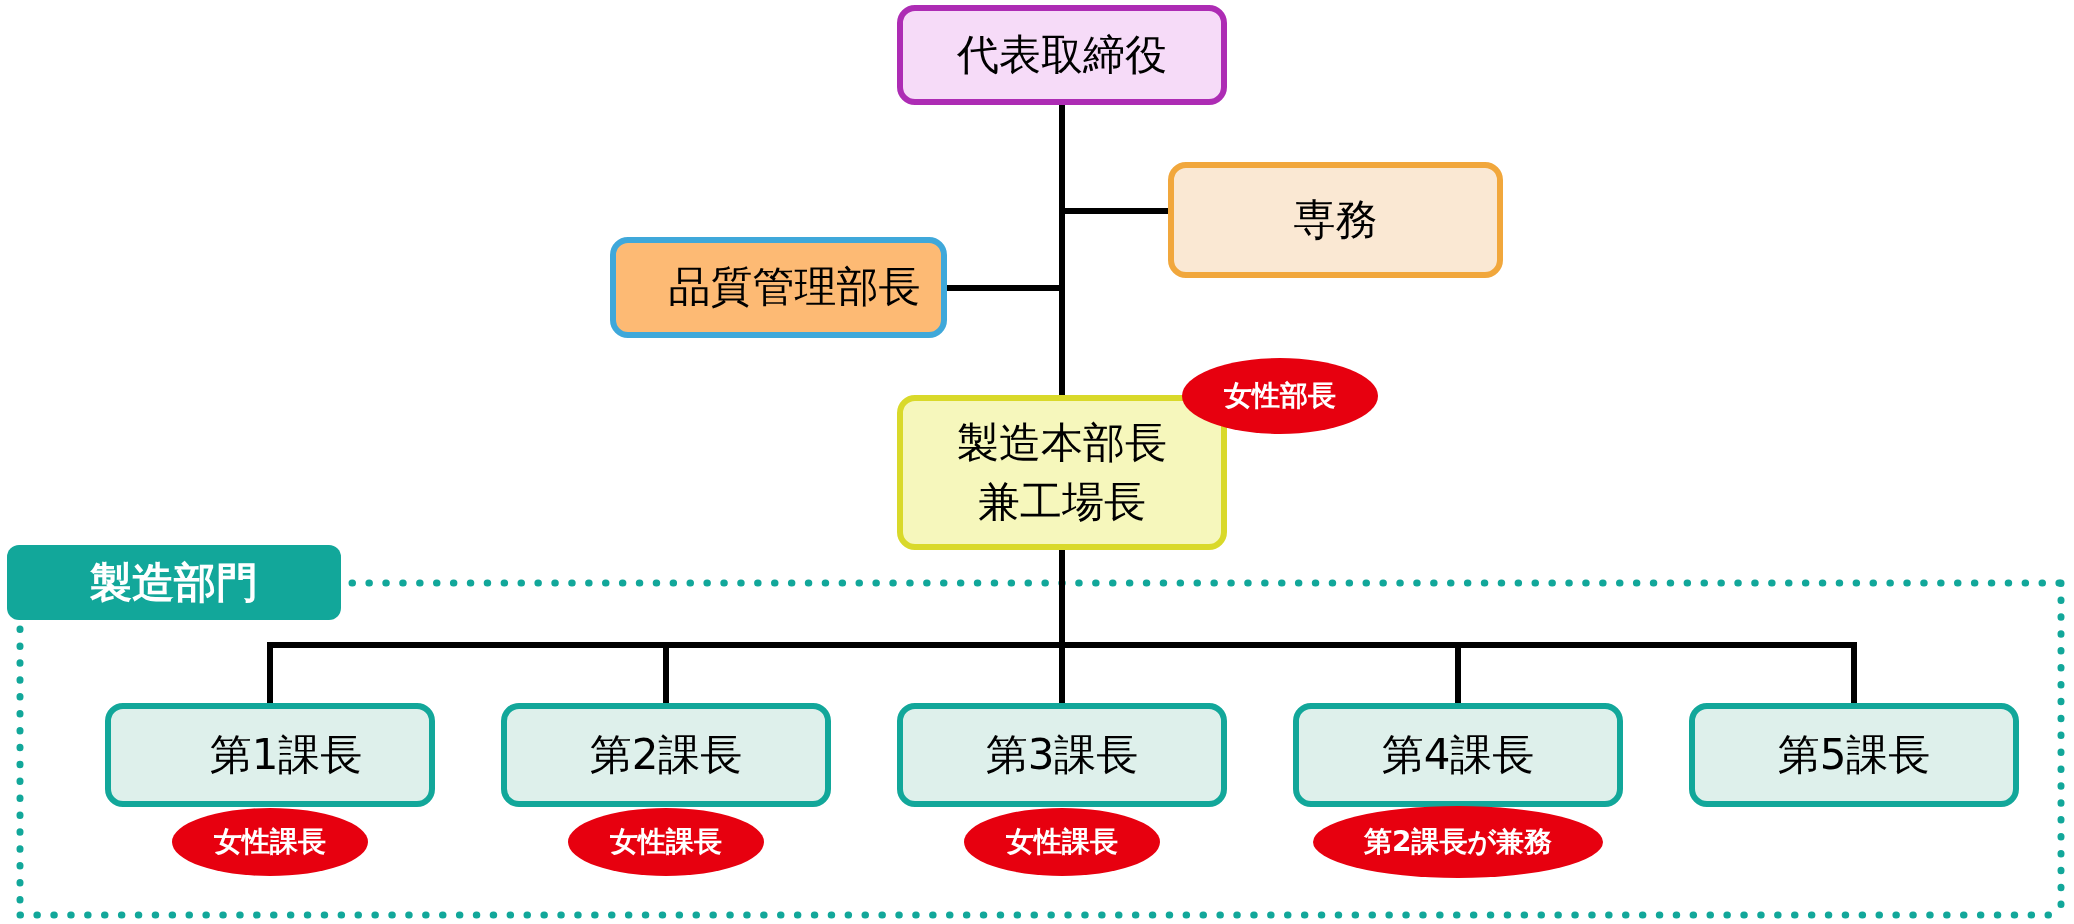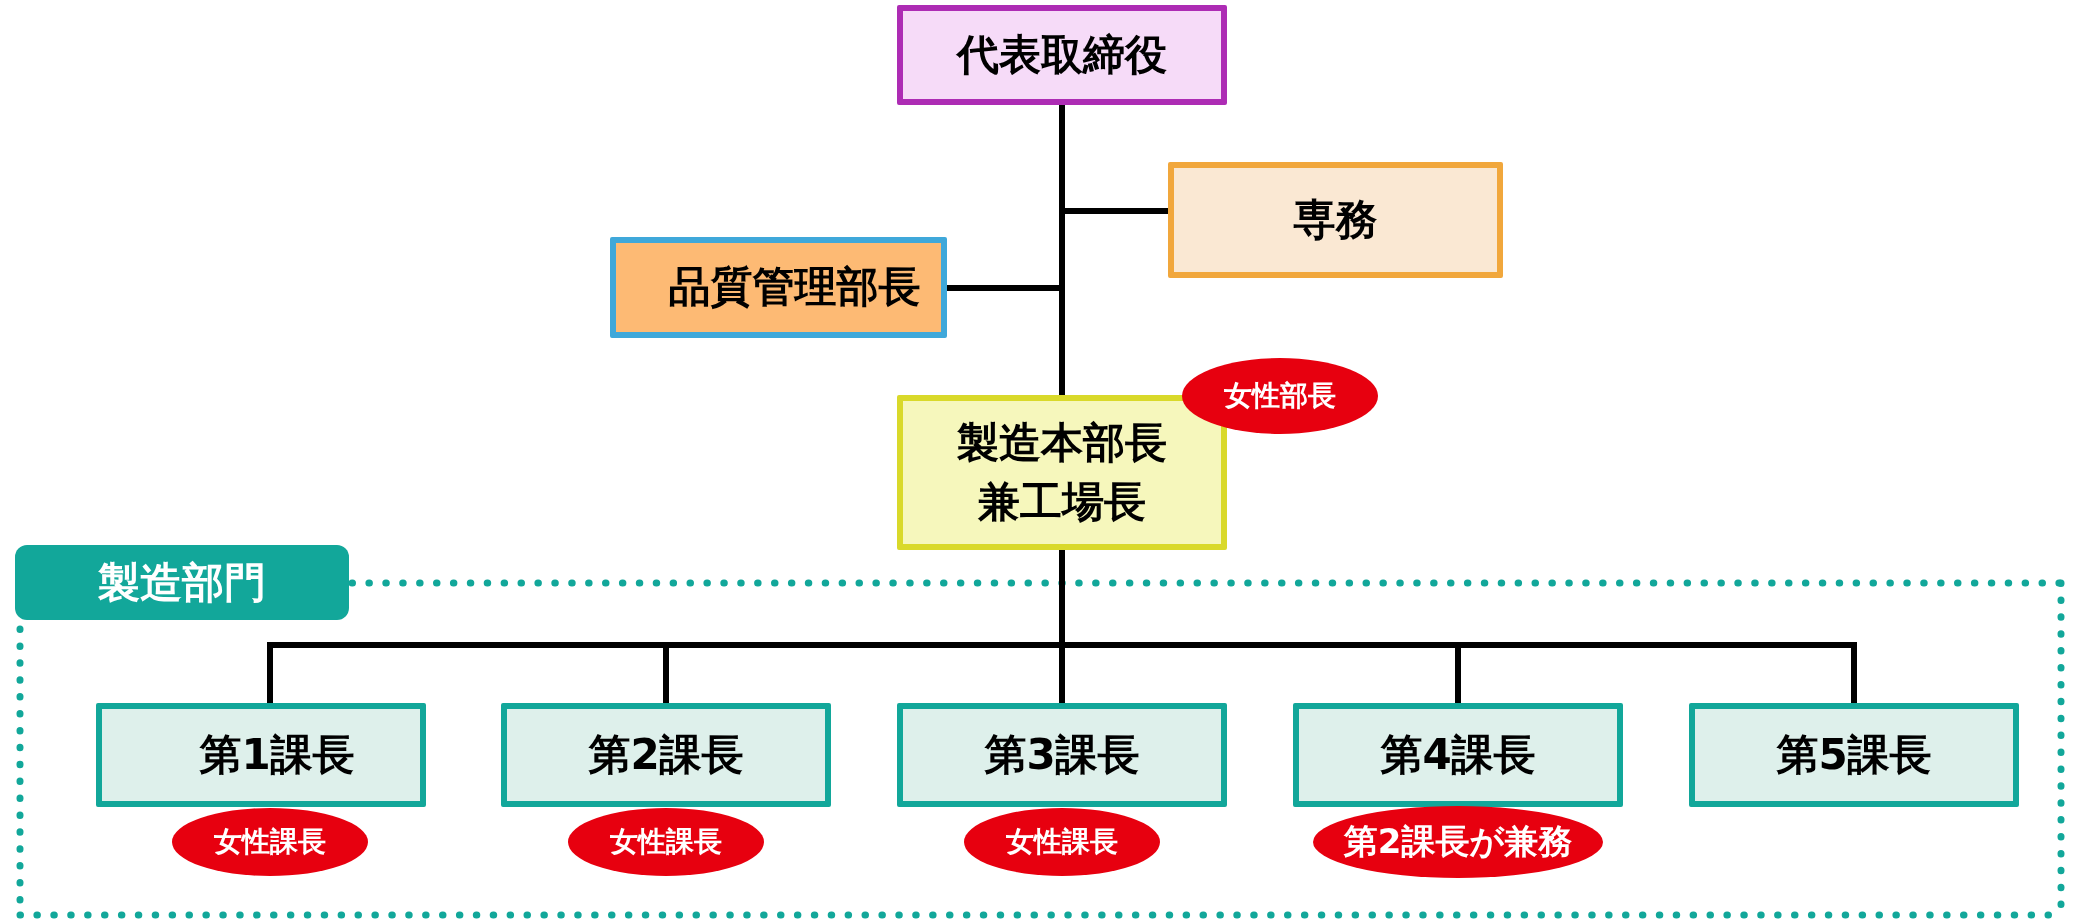--- a/index.html
+++ b/index.html
@@ -19,40 +19,40 @@
     pointer-events: none;
   }
   .node {
     position: absolute;
     box-sizing: border-box;
     display: flex;
     align-items: center;
     justify-content: center;
     text-align: center;
     border: 6px solid #000;
-    border-radius: 2px;
+    border-radius: 18px;
     font-size: 42px;
-    font-weight: bold;
+    font-weight: normal;
     color: #000000;
     white-space: pre-line;
     line-height: 1.4;
   }
   .node-president { left: 897px; top: 5px;   width: 330px; height: 100px; background: #f6dbf8; border-color: #ad2cb4; }
   .node-executive { left: 1168px; top: 162px; width: 335px; height: 116px; background: #fae8d3; border-color: #f1a73c; }
   .node-quality   { left: 610px;  top: 237px; width: 337px; height: 101px; background: #fdba74; border-color: #3fa8da; padding-left: 32px; }
   .node-factory   { left: 897px;  top: 395px; width: 330px; height: 155px; background: #f6f7bc; border-color: #d9d92a; }
   .node-section   { top: 703px; width: 330px; height: 104px; background: #def0eb; border-color: #12a79a; }
-  .sec-1 { left: 96px; padding-left: 32px; }
+  .sec-1 { left: 105px; padding-left: 32px; }
   .sec-2 { left: 501px; }
   .sec-3 { left: 897px; }
   .sec-4 { left: 1293px; }
   .sec-5 { left: 1689px; }
   .division-label {
     position: absolute;
-    left: 15px; top: 545px;
+    left: 7px; top: 545px;
     width: 334px; height: 75px;
     background: #12a79a;
     color: #ffffff;
     border-radius: 12px;
     display: flex;
     align-items: center;
     justify-content: center;
     font-size: 42px;
     font-weight: bold;
   }
@@ -66,21 +66,21 @@
     justify-content: center;
     font-size: 28px;
     font-weight: bold;
     text-align: center;
     z-index: 5;
   }
   .badge-bucho { left: 1182px; top: 358px; width: 196px; height: 76px; }
   .badge-s1    { left: 172px;  top: 808px; width: 196px; height: 68px; }
   .badge-s2    { left: 568px;  top: 808px; width: 196px; height: 68px; }
   .badge-s3    { left: 964px;  top: 808px; width: 196px; height: 68px; }
-  .badge-s4    { left: 1313px; top: 806px; width: 290px; height: 72px; font-size: 34px; }
+  .badge-s4    { left: 1313px; top: 806px; width: 290px; height: 72px; font-size: 28px; }
 </style>
 </head>
 <body>
 
 <div class="canvas">
 
   <svg class="lines-svg" viewBox="0 0 2074 924" xmlns="http://www.w3.org/2000/svg">
 
     <g stroke="#12a79a" stroke-width="7" stroke-linecap="round" stroke-dasharray="0.5 16.4" fill="none">
       <path d="M 352 583 H 2061"></path>

